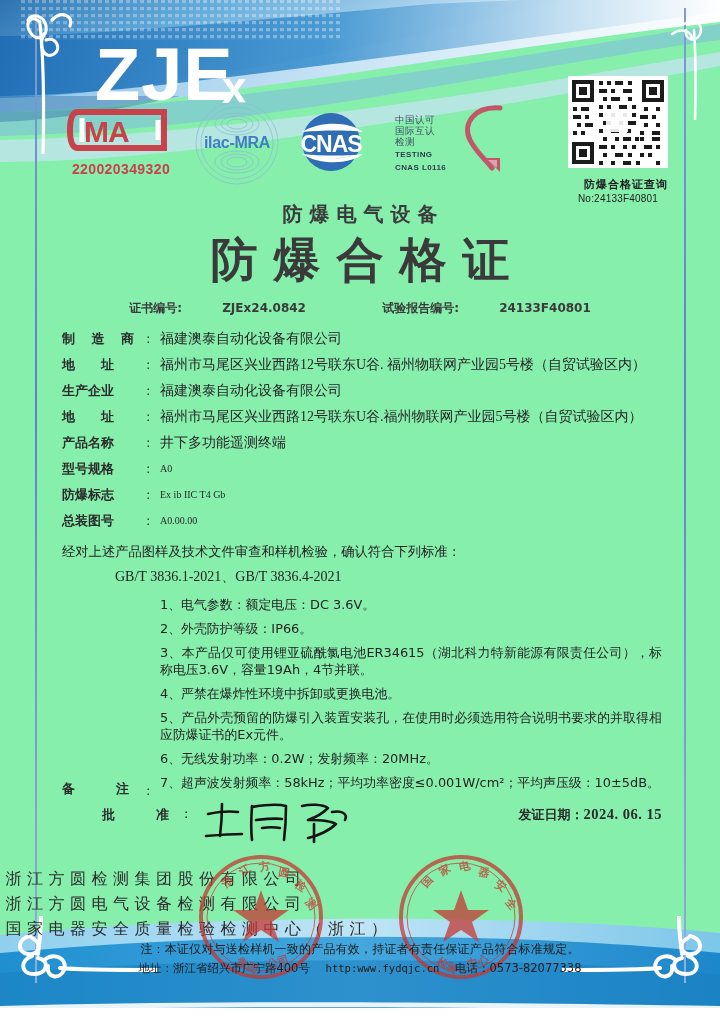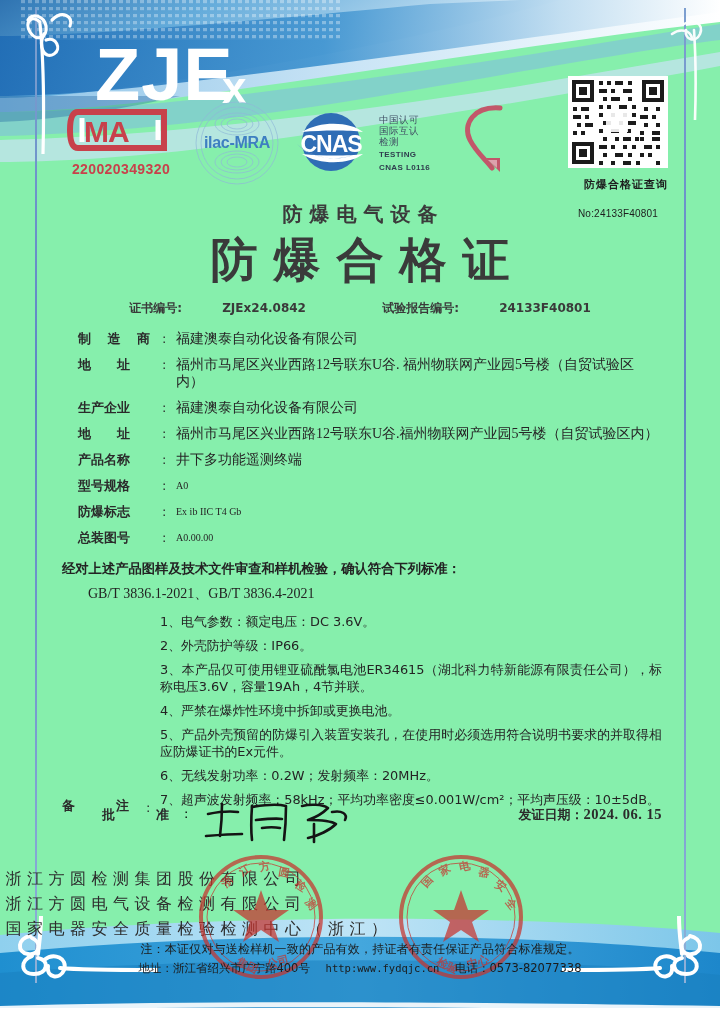--- a/index.html
+++ b/index.html
@@ -107,21 +107,21 @@
     letter-spacing: 1px;
     margin-top: 1px;
     font-weight: bold;
   }
   .qr-no {
     font-family: "Liberation Sans", sans-serif;
     font-size: 10px;
     color: #1d1d1d;
     text-align: center;
     letter-spacing: 0.2px;
-    margin-top: 16px;
+    margin-top: 1px;
   }
 
   
   .subtitle {
     position: absolute;
     left: 0; top: 201px; width: 720px;
     text-align: center;
     font-family: "DejaVu Sans", sans-serif;
     font-size: 20px;
     font-weight: bold;
@@ -161,21 +161,20 @@
     width: 600px;
     z-index: 8;
     color: #2b2b2b;
   }
   .row {
     display: flex;
     align-items: flex-start;
     margin-bottom: 9px;
     font-size: 13.3px;
     line-height: 17px;
-    margin-left: 16px;
   }
   .row .lbl {
     width: 84px;
     flex: 0 0 84px;
     font-family: "DejaVu Sans", sans-serif;
     font-weight: bold;
     font-size: 13px;
     letter-spacing: 0;
     white-space: nowrap;
   }
@@ -192,29 +191,29 @@
     color: #262626;
   }
   .row .val.lat {
     font-family: "Liberation Serif", serif;
     font-size: 10px;
   }
 
   .standards-line {
     font-family: "DejaVu Sans", sans-serif;
     font-size: 13.3px;
-    font-weight: bold;
+    font-weight: normal;
     margin-top: 14px;
     margin-bottom: 7px;
     color: #232323;
   }
   .standards-val {
     font-family: "Liberation Serif", serif;
     font-size: 14px;
-    margin-left: 26px;
+    margin-left: 53px;
     margin-bottom: 10px;
     color: #232323;
   }
 
   .notes-row { display: flex; align-items: flex-end; }
   .notes-label {
     width: 84px; flex: 0 0 84px;
     font-family: "DejaVu Sans", sans-serif;
     font-weight: bold;
     font-size: 13px;
@@ -469,21 +468,21 @@
 
     <div class="logo logo-cnas" style="display:flex; align-items:flex-start;">
       <svg width="82" height="64" viewBox="0 0 82 64">
         <circle cx="38" cy="32" r="29" fill="#2f6db5"></circle>
         <path d="M9,22 C28,10 58,12 70,22 C56,20 30,20 9,22 Z" fill="#ffffff"></path>
         <path d="M9,44 C28,56 58,54 70,44 C56,46 30,46 9,44 Z" fill="#ffffff"></path>
         <ellipse cx="38" cy="32" rx="34" ry="10" fill="#ffffff" opacity="0"></ellipse>
         <text x="38" y="42" text-anchor="middle" font-family="Liberation Sans, sans-serif" font-size="23" font-weight="bold" fill="#ffffff" letter-spacing="-1">CNAS</text>
         <path d="M4,34 C16,47 40,52 60,45 C44,52 18,48 4,34 Z" fill="#6e9fd4"></path>
       </svg>
-      <div style="margin-left:4px; padding-top:4px;">
+      <div style="margin-left:20px; padding-top:4px;">
         <div class="cnas-cn">中国认可</div>
         <div class="cnas-cn">国际互认</div>
         <div class="cnas-cn">检测</div>
         <div class="cnas-en">TESTING</div>
         <div class="cnas-en">CNAS L0116</div>
       </div>
     </div>
 
     <div class="logo logo-hook">
       <svg width="70" height="80" viewBox="0 0 70 80">

